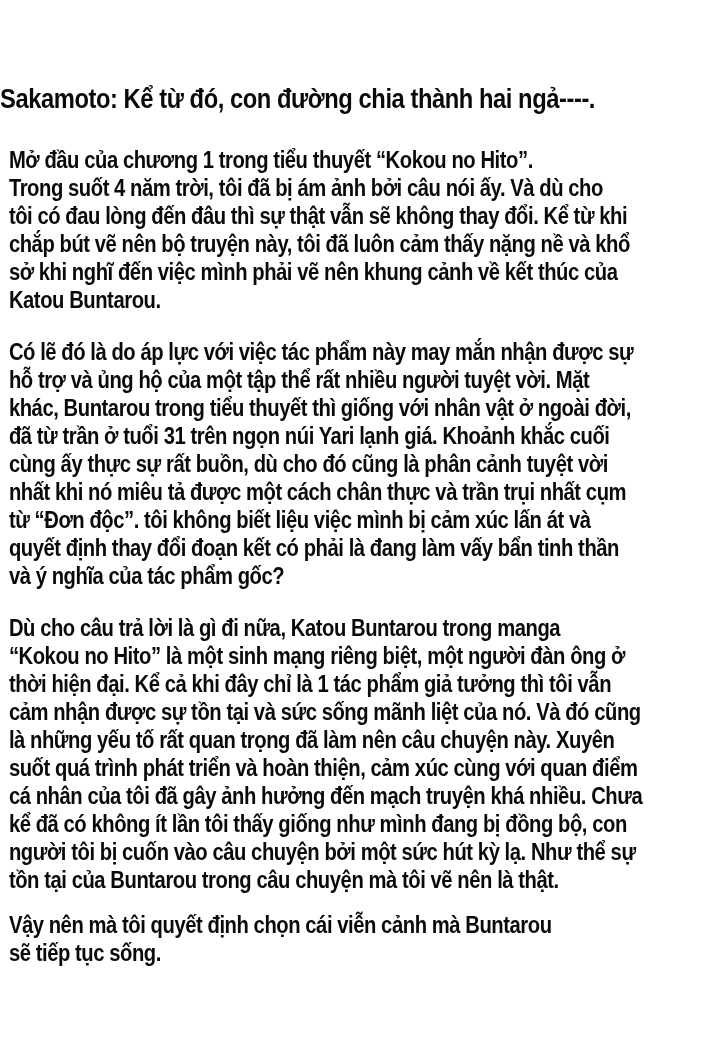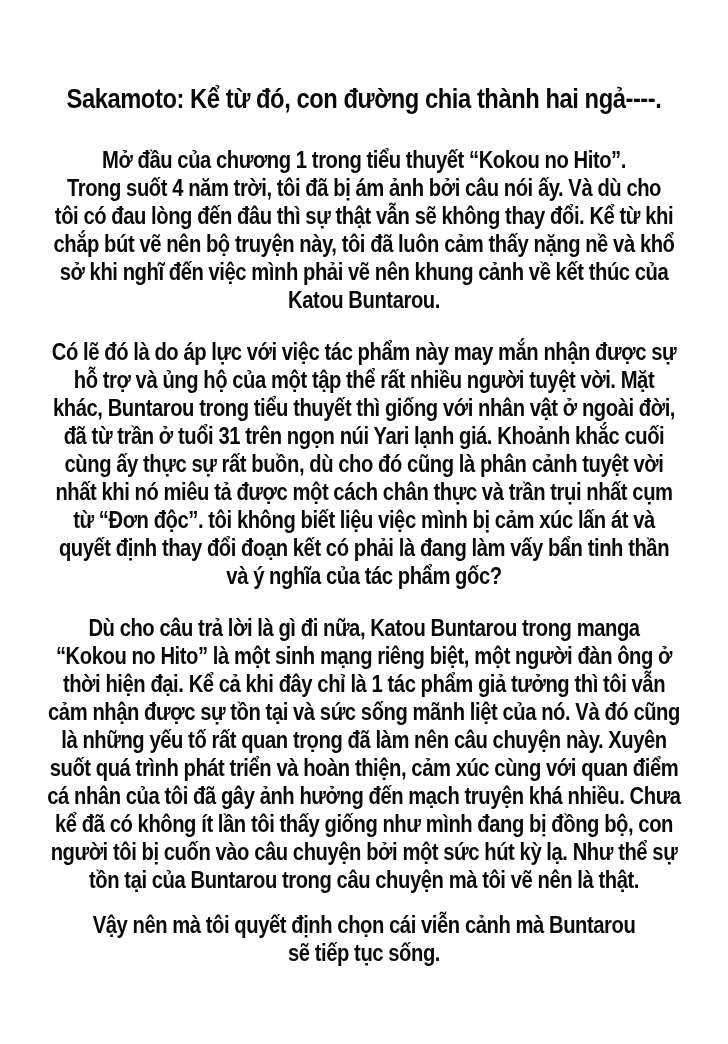--- a/index.html
+++ b/index.html
@@ -11,21 +11,21 @@
     width: 728px;
     height: 1044px;
     overflow: hidden;
     font-family: "Liberation Sans", sans-serif;
   }
   .sheet {
     width: 728px;
     height: 1044px;
     background: #ffffff;
     color: #0a0a0a;
-    text-align: center;
+    text-align: left;
     overflow: hidden;
   }
   
   .squeeze {
     width: 828px;
     margin-left: -50px;
     transform: scaleX(0.879);
     transform-origin: 50% 0;
   }
   .title {

